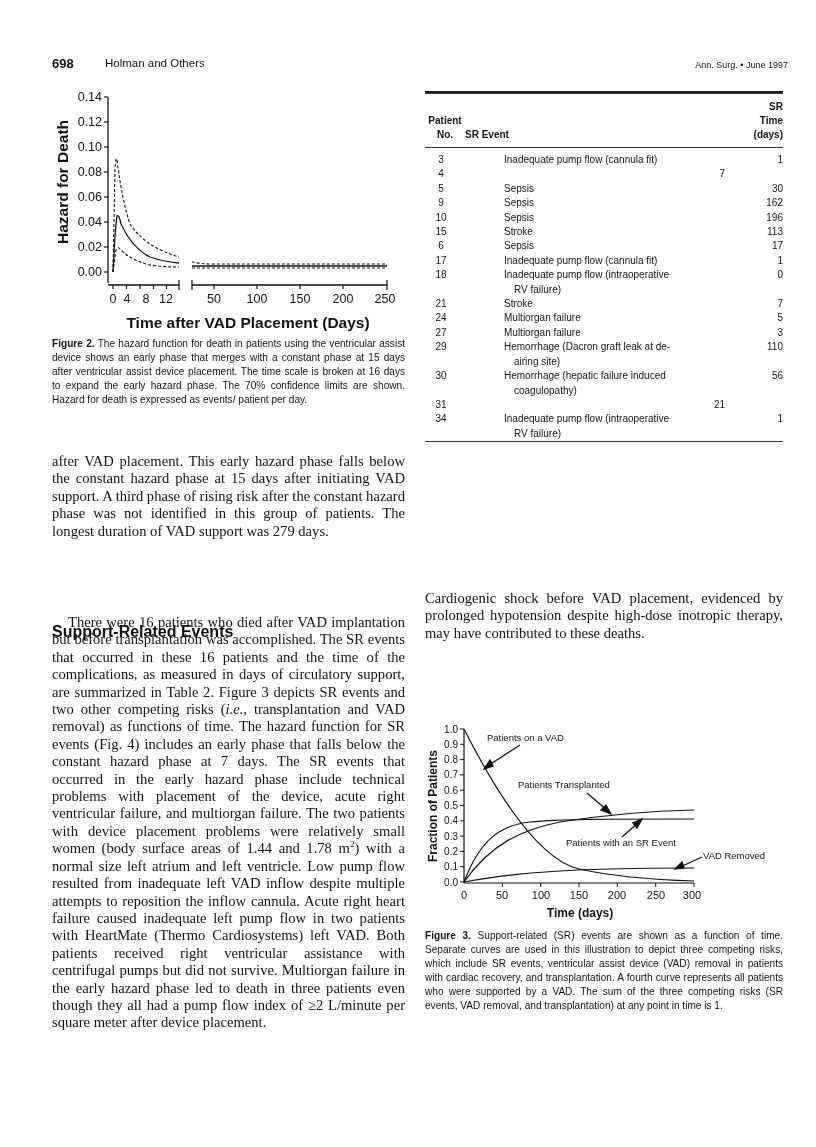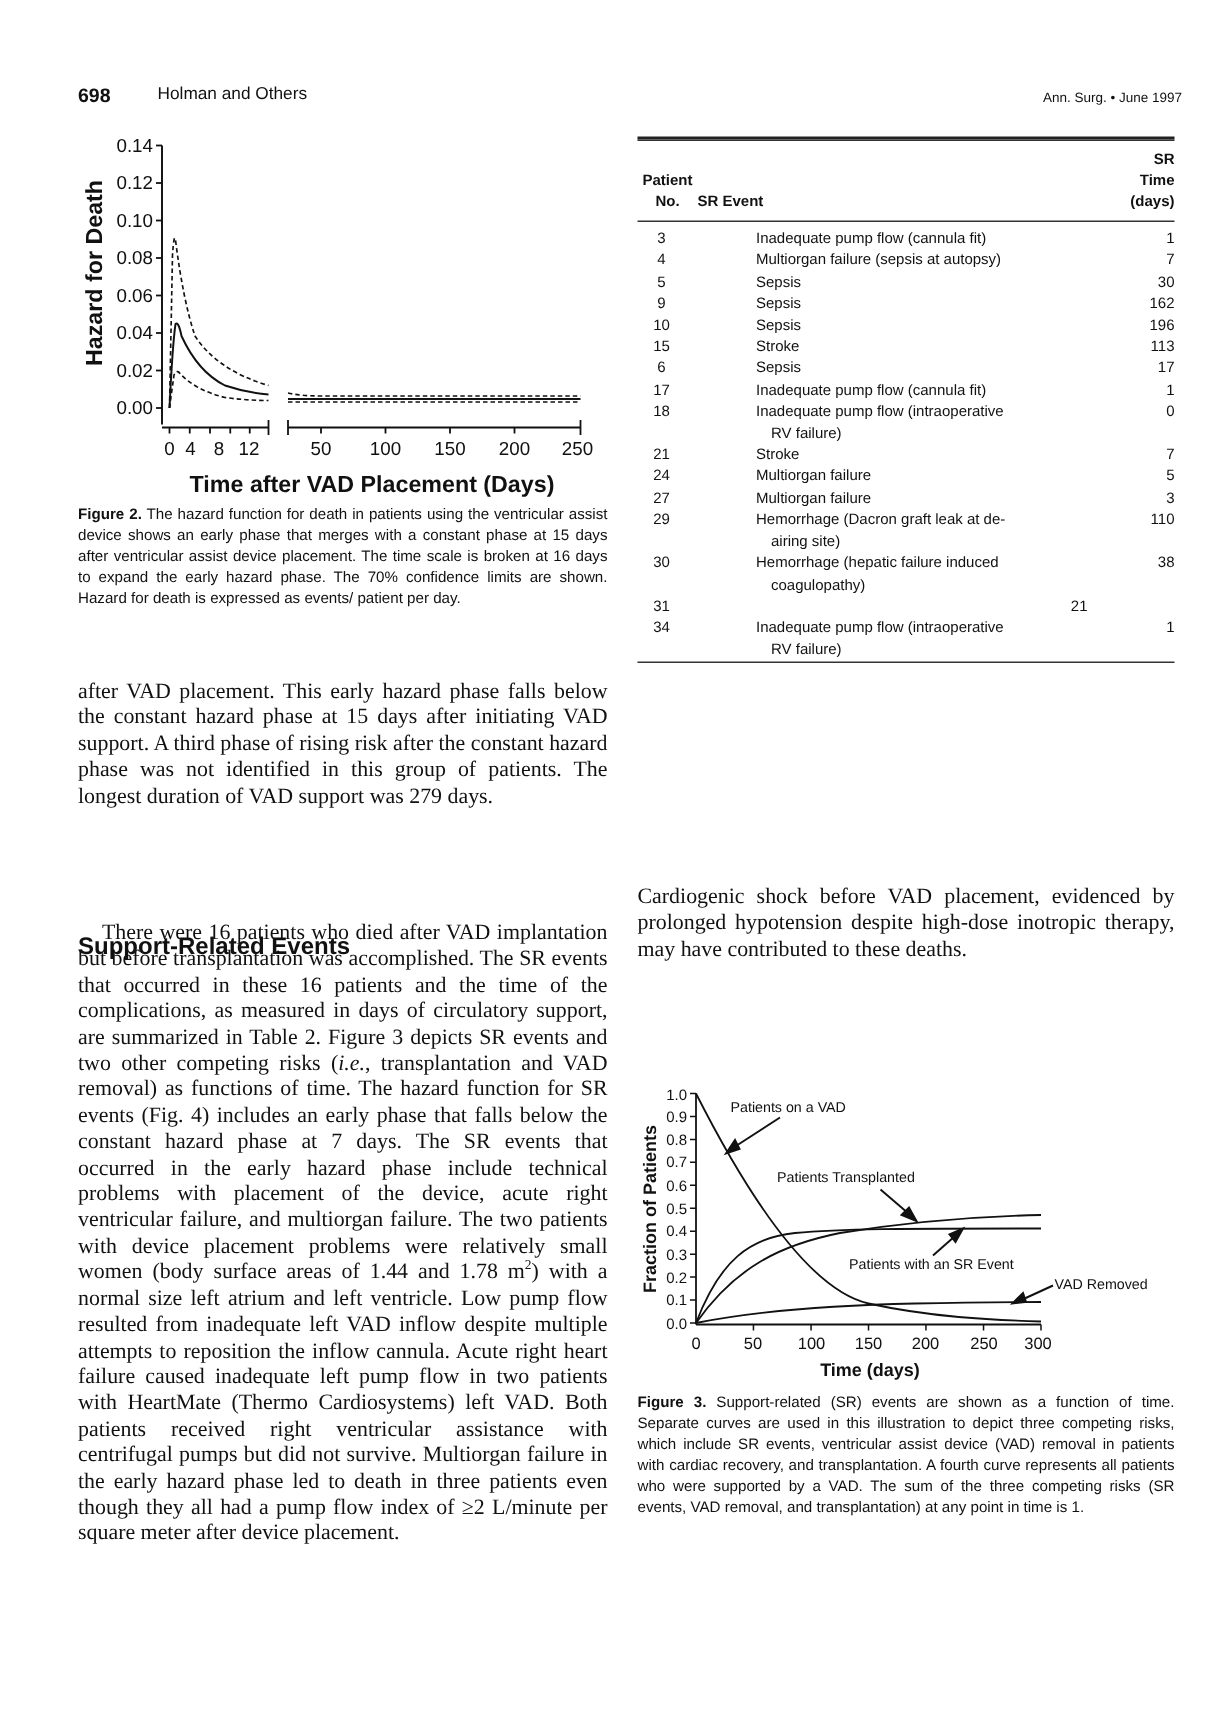--- a/index.html
+++ b/index.html
@@ -132,21 +132,20 @@
   </div>
   <div class="rule-thin" style="margin-bottom:5px"></div>
   <div id="tbl-body">
     <div class="tbl-row">
         <div class="c1">3</div>
         <div class="c2"><span>Inadequate pump flow (cannula fit)</span></div>
         <div class="c3">1</div>
       </div>
     <div class="tbl-row">
         <div class="c1">4</div>
-        <div class="c2"><span>Multiorgan failure (sepsis at autopsy)</span></div>
         <div class="c3">7</div>
       </div>
     <div class="tbl-row">
         <div class="c1">5</div>
         <div class="c2"><span>Sepsis</span></div>
         <div class="c3">30</div>
       </div>
     <div class="tbl-row">
         <div class="c1">9</div>
         <div class="c2"><span>Sepsis</span></div>
@@ -193,21 +192,21 @@
         <div class="c3">3</div>
       </div>
     <div class="tbl-row">
         <div class="c1">29</div>
         <div class="c2"><span>Hemorrhage (Dacron graft leak at de-</span><span class="cont">airing site)</span></div>
         <div class="c3">110</div>
       </div>
     <div class="tbl-row">
         <div class="c1">30</div>
         <div class="c2"><span>Hemorrhage (hepatic failure induced</span><span class="cont">coagulopathy)</span></div>
-        <div class="c3">38</div>
+        <div class="c3">56</div>
       </div>
     <div class="tbl-row">
         <div class="c1">31</div>
         <div class="c3">21</div>
       </div>
     <div class="tbl-row">
         <div class="c1">34</div>
         <div class="c2"><span>Inadequate pump flow (intraoperative</span><span class="cont">RV failure)</span></div>
         <div class="c3">1</div>
       </div>

